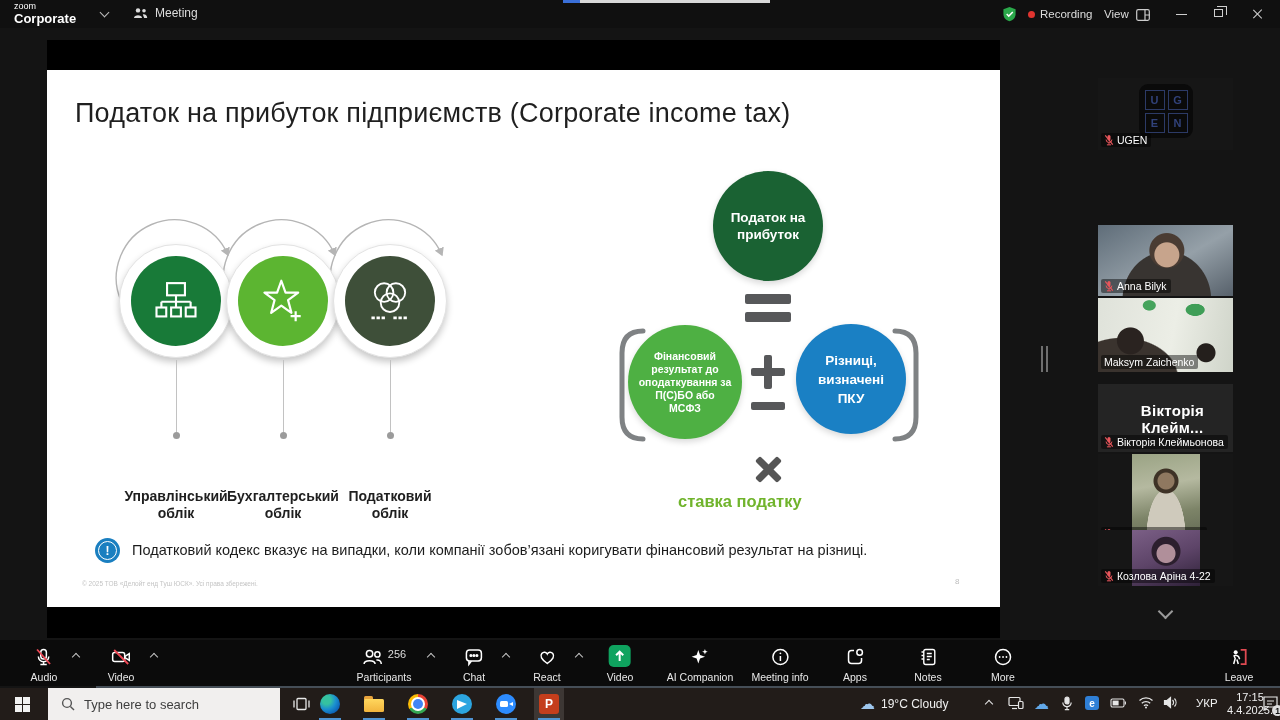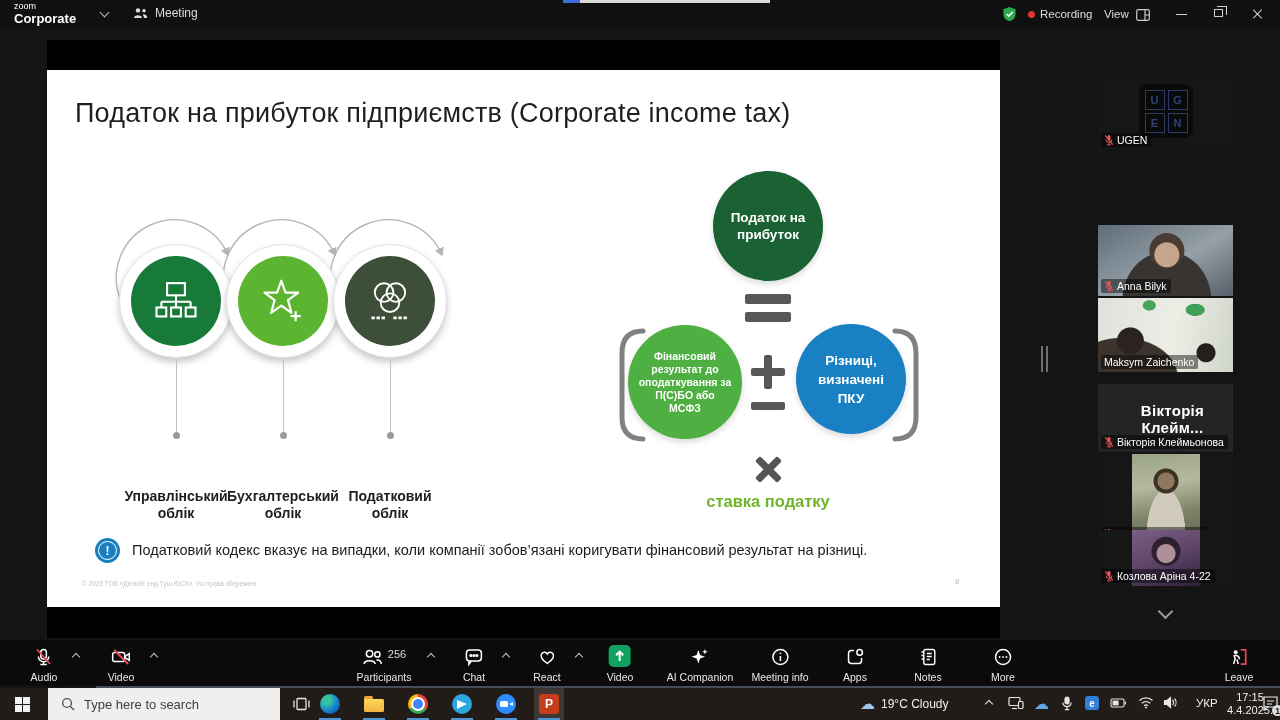--- a/index.html
+++ b/index.html
@@ -55,21 +55,21 @@
   .fcircle{position:absolute;border-radius:50%;display:flex;align-items:center;justify-content:center;
            color:#fff;font-weight:bold;text-align:center;white-space:pre-line;box-shadow:0 3px 6px rgba(0,0,0,.15);}
   .f-top{left:666px;top:101px;width:110px;height:110px;background:#1a6233;font-size:13.5px;line-height:17px;}
   .f-left{left:581px;top:255px;width:114px;height:114px;background:#4eb043;font-size:10.5px;line-height:13px;}
   .f-right{left:749px;top:254px;width:110px;height:110px;background:#1a80c4;font-size:13.5px;line-height:19px;}
   .eqbar{position:absolute;width:46px;height:10px;border-radius:2px;background:#57585a;}
   .plus-h{position:absolute;left:704px;top:298px;width:34px;height:8px;border-radius:2px;background:#57585a;}
   .plus-v{position:absolute;left:717px;top:285px;width:8px;height:34px;border-radius:2px;background:#57585a;}
   .minus{position:absolute;left:704px;top:332px;width:34px;height:8px;border-radius:2px;background:#57585a;}
   .xbar{position:absolute;left:706px;top:396px;width:31px;height:7px;border-radius:2px;background:#555;}
-  .rate-label{position:absolute;left:631px;top:422px;width:180px;text-align:center;font-size:16.5px;font-weight:bold;color:#70b42c;}
+  .rate-label{position:absolute;left:631px;top:422px;width:180px;font-size:16.5px;font-weight:bold;color:#70b42c;}
   .note-icon{position:absolute;left:48px;top:468px;width:25px;height:25px;border-radius:50%;background:#1a7fc0;
              display:flex;align-items:center;justify-content:center;}
   .note-icon .ring2{width:19px;height:19px;border-radius:50%;border:1.4px solid #fff;display:flex;align-items:center;justify-content:center;
                     color:#fff;font-weight:bold;font-size:12px;}
   .note-text{position:absolute;left:85px;top:472px;width:860px;font-size:14.5px;color:#1c1c1c;}
   .copyright{position:absolute;left:35px;top:510px;font-size:6.5px;color:#c4c4c4;}
   .page-num{position:absolute;left:908px;top:507px;font-size:8px;color:#bdbdbd;}
 
   .resize-handle{position:absolute;left:1041px;top:346px;display:flex;gap:3px;}
   .resize-handle i{width:2px;height:26px;background:#6f6f6f;}

